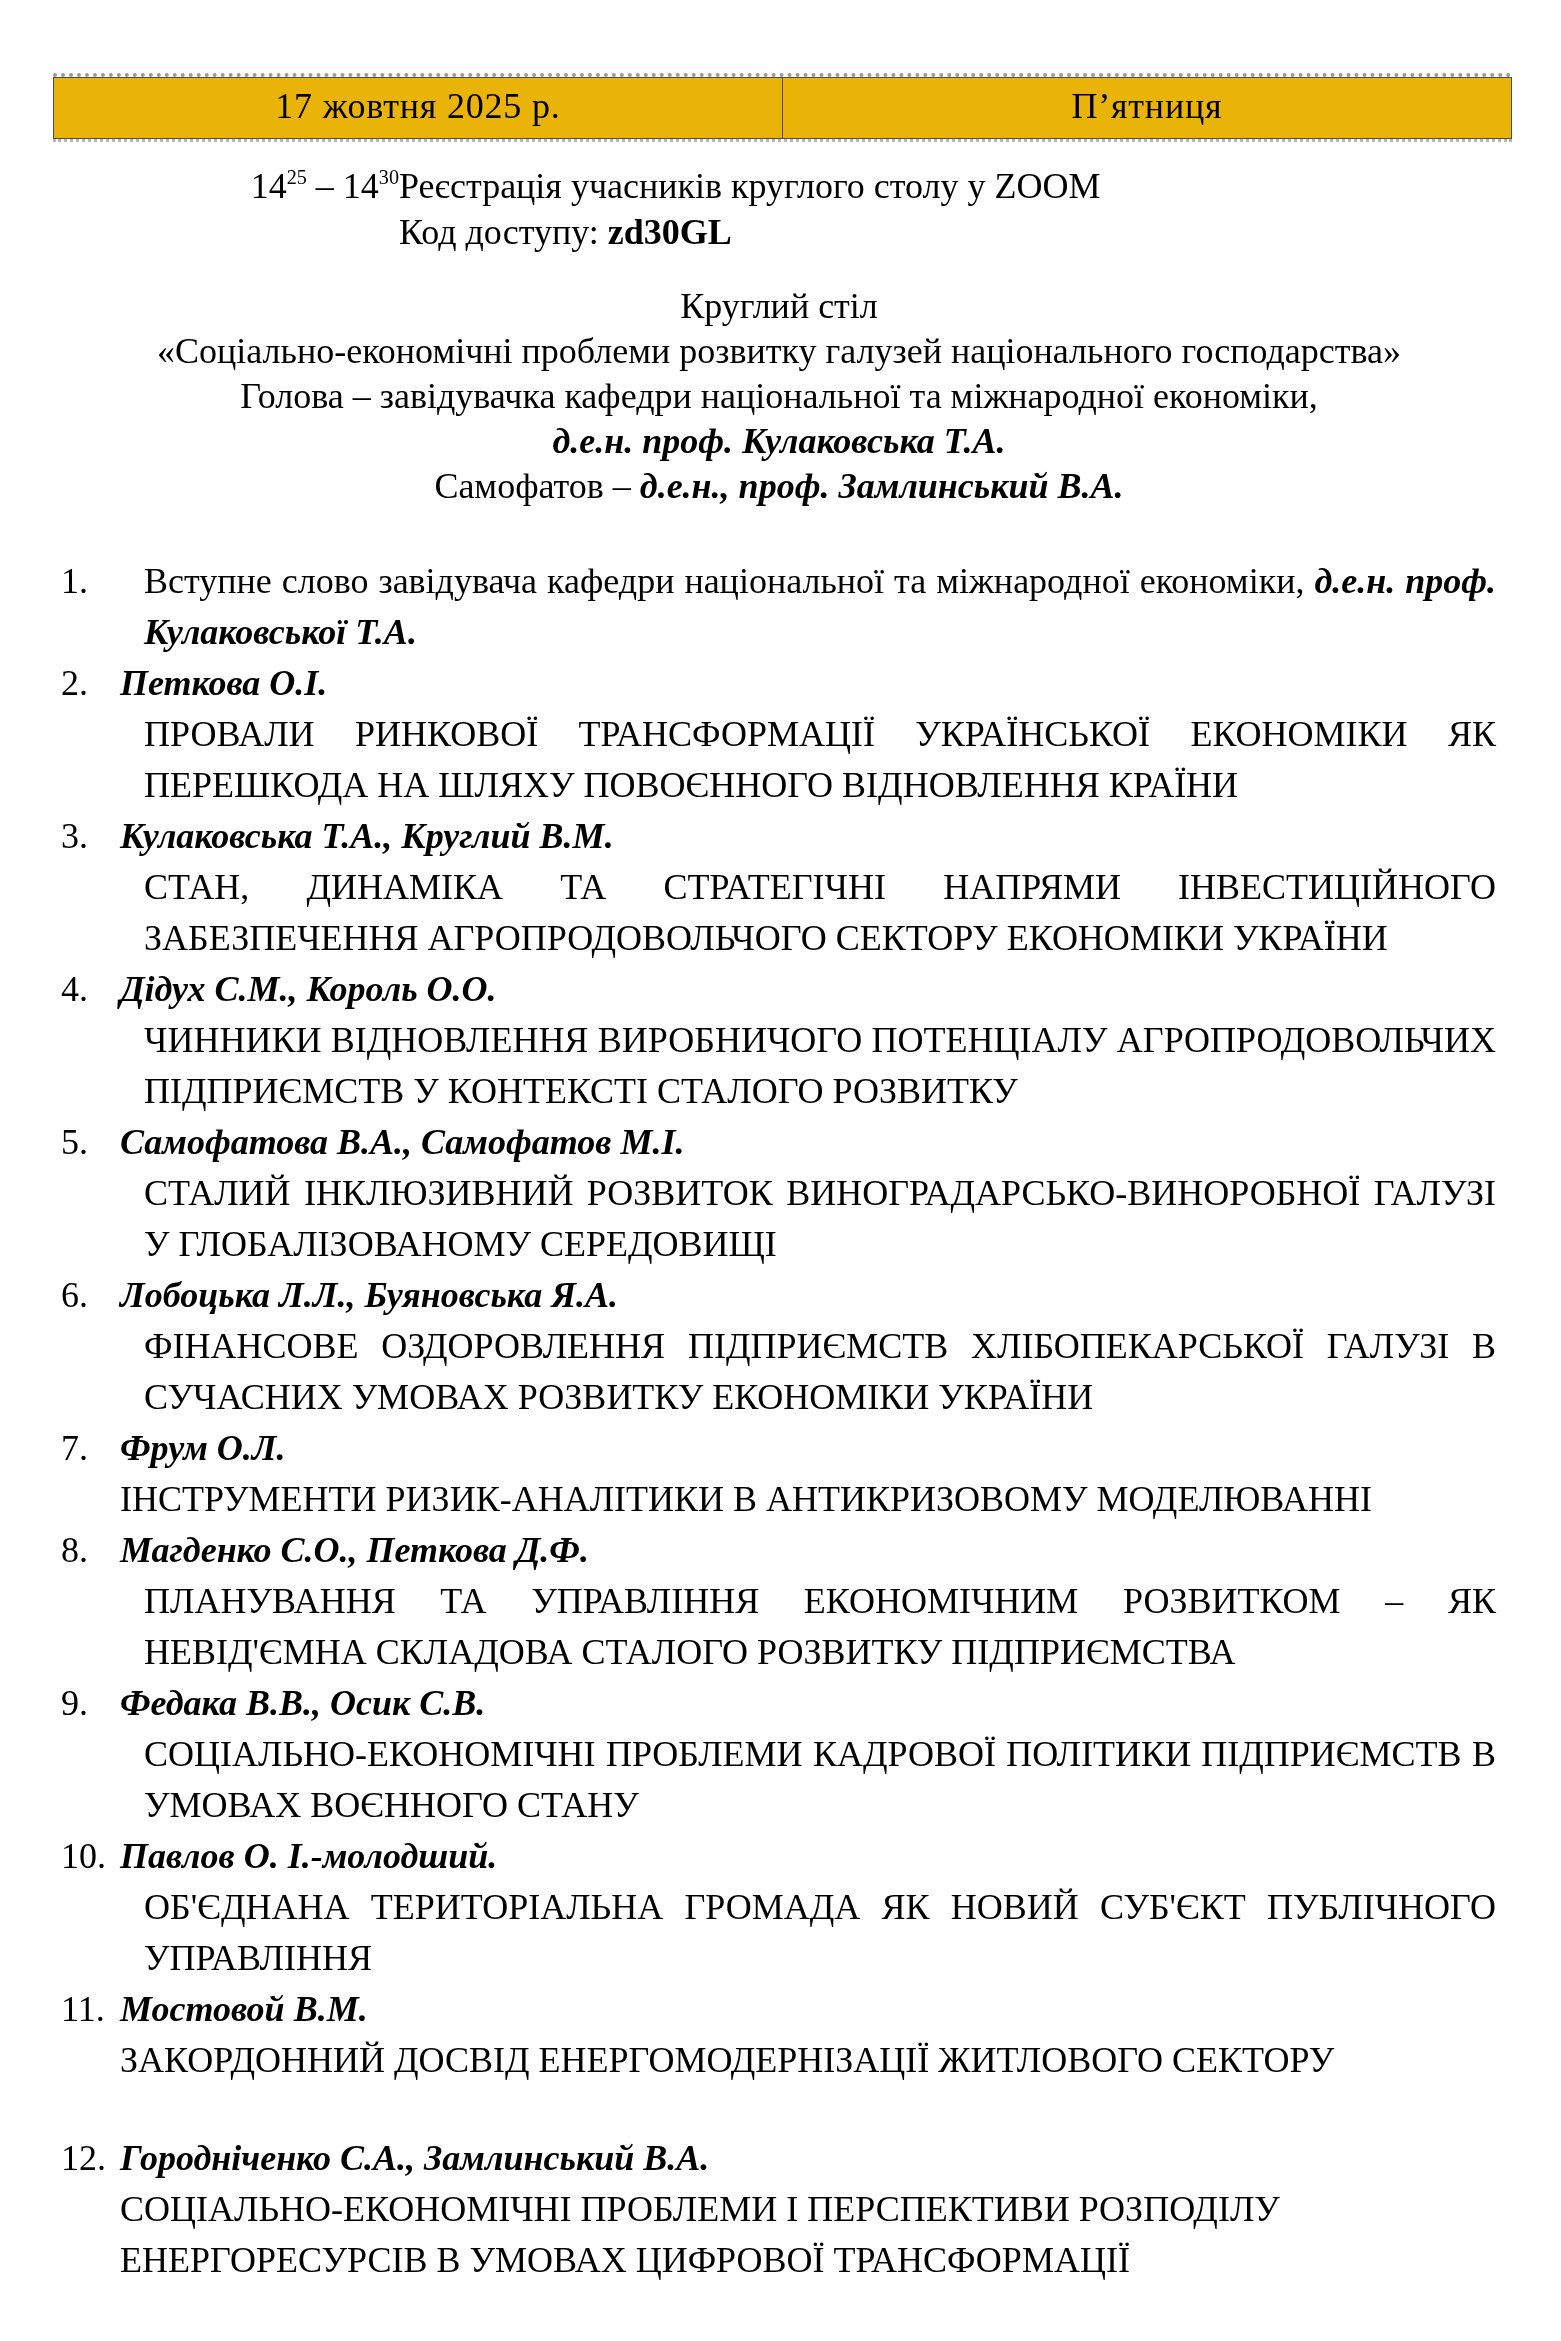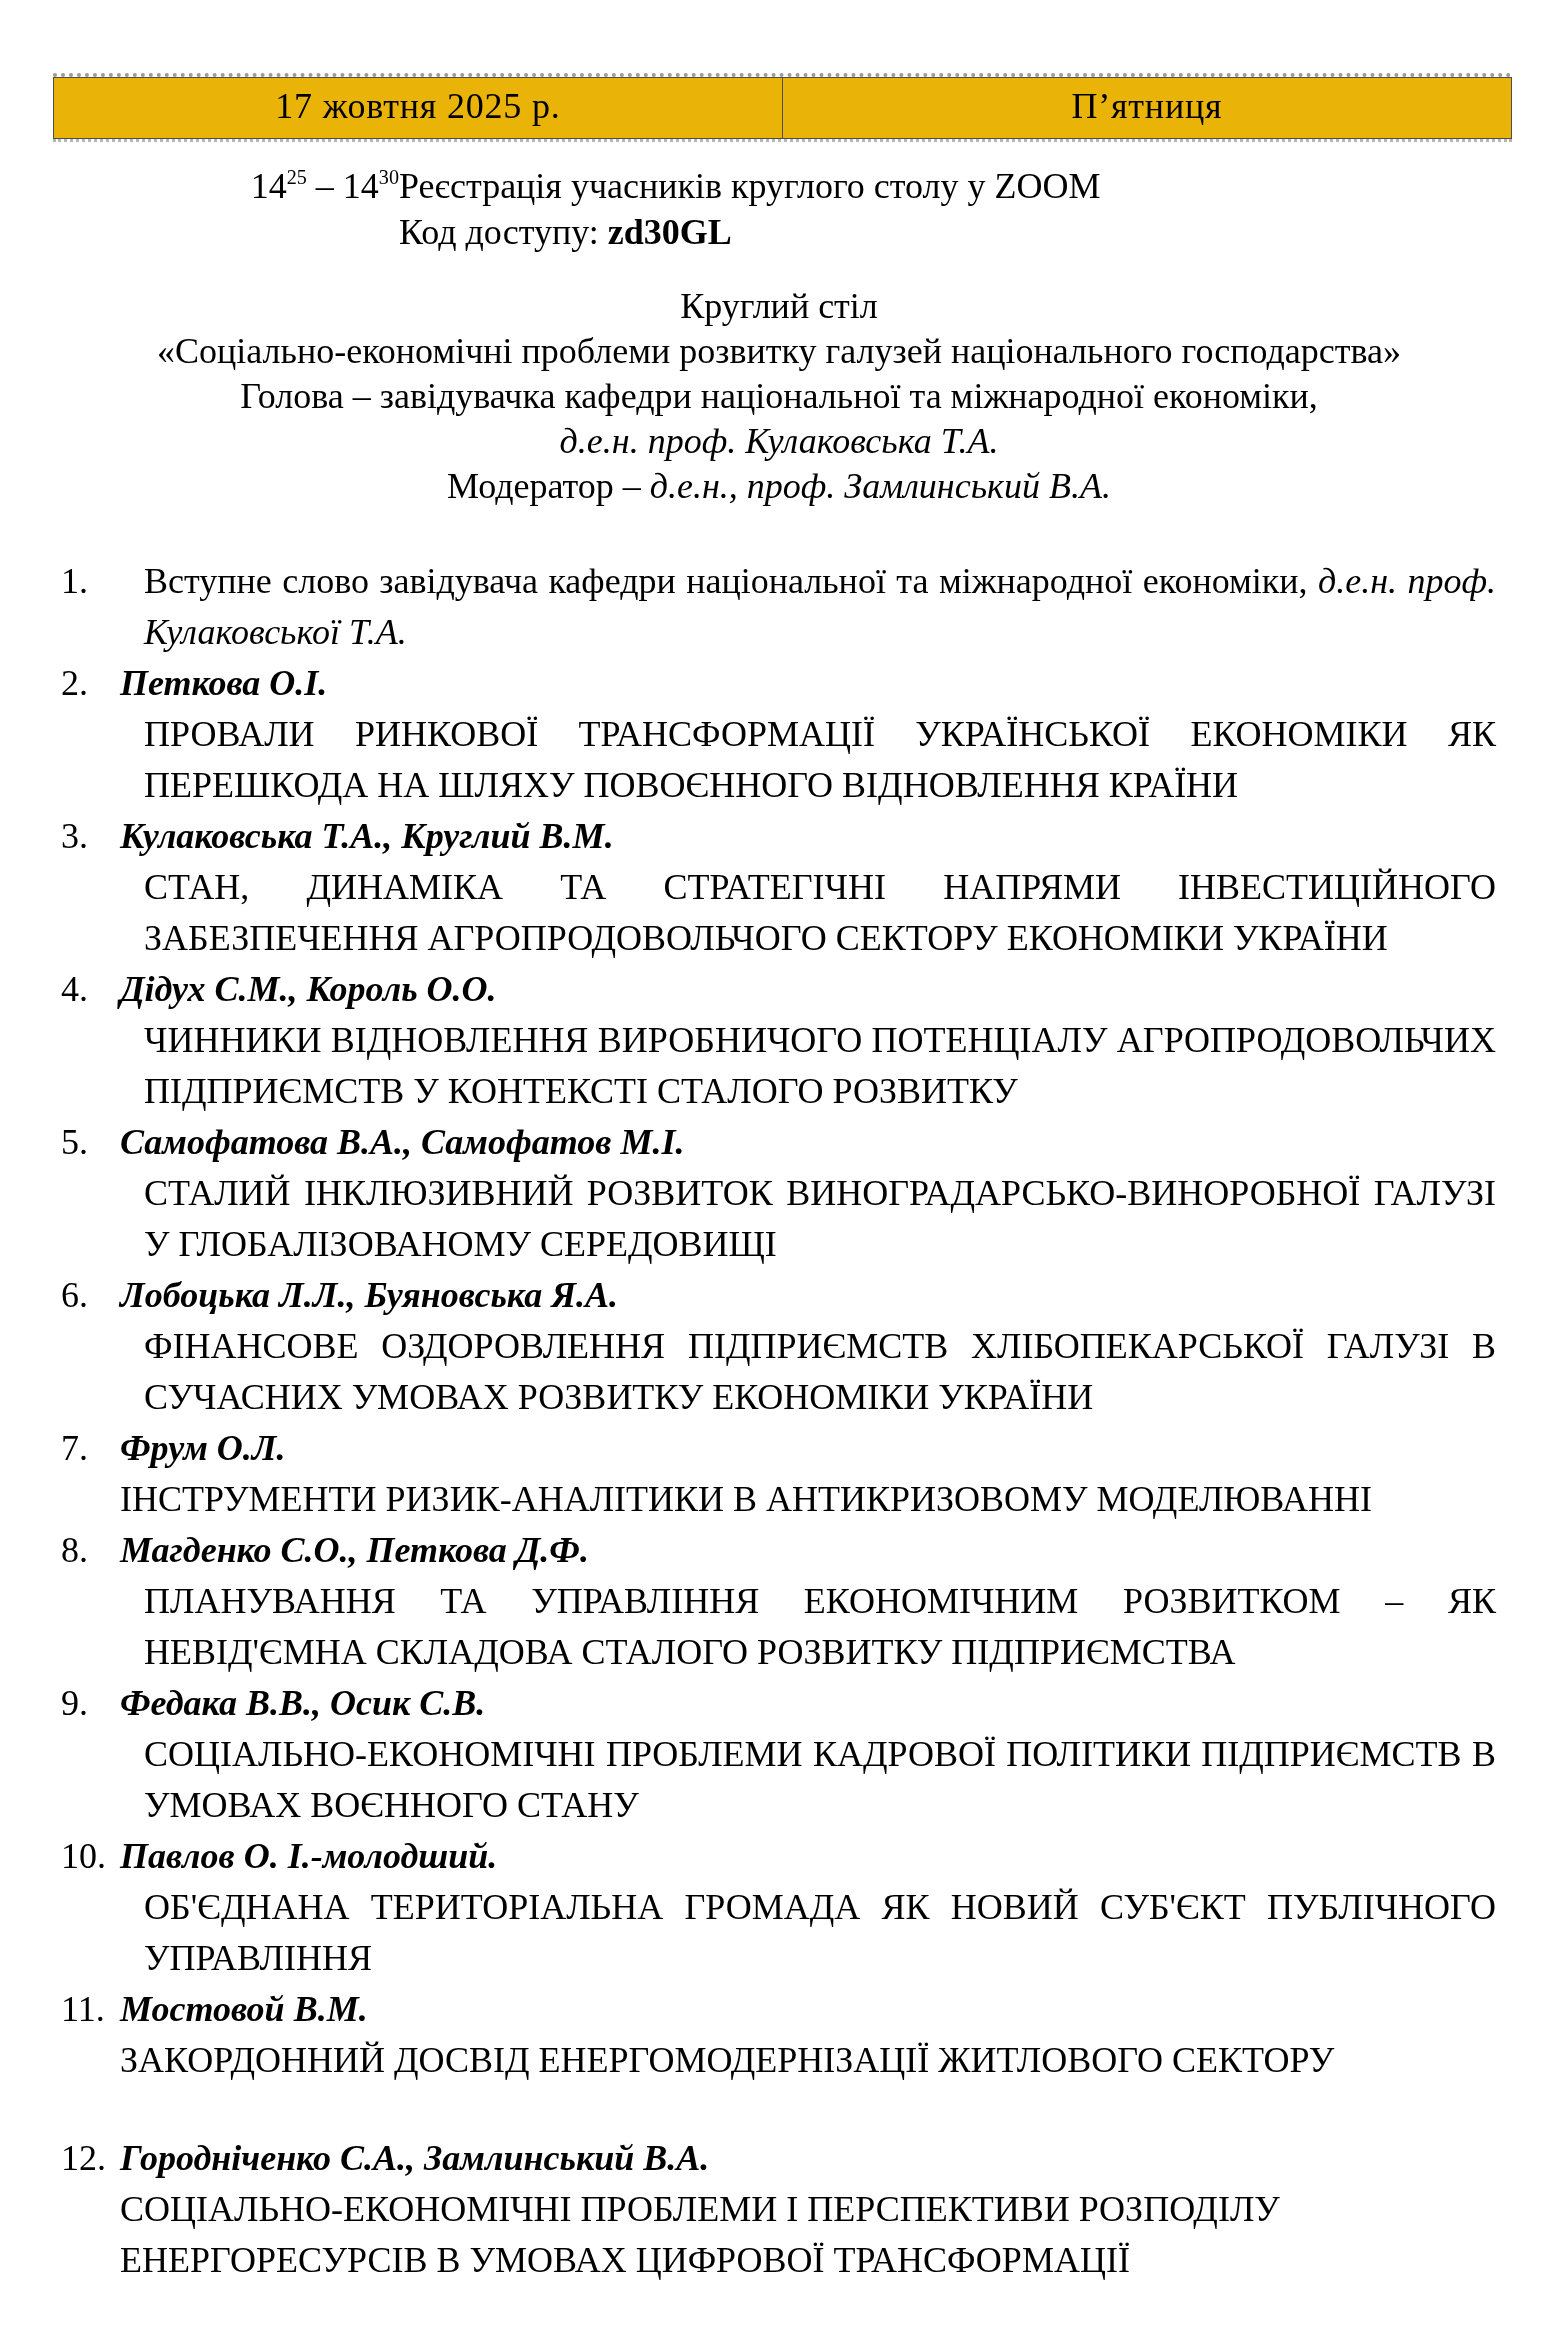--- a/index.html
+++ b/index.html
@@ -20,21 +20,21 @@
   
   .reg-row{display:flex;margin-top:21px;line-height:46px;}
   .time{width:277px;padding-left:61px;box-sizing:content-box;white-space:nowrap;text-align:right;}
   .time sup{font-size:0.56em;position:relative;top:-0.05em;vertical-align:super;line-height:0;}
   .reg-info{flex:1;}
   b{font-weight:bold;}
 
   
   .event-head{margin-top:29px;text-align:center;line-height:45px;}
   .bold{font-weight:normal;}
-  .bi{font-weight:normal;font-style:italic;}
+  .bi{font-weight:bold;font-style:italic;}
 
   
   .program{margin-top:47px;line-height:51px;}
   .prog-item{position:relative;padding-left:59px;}
   .prog-item.extra-gap{margin-top:47px;}
   .num{position:absolute;left:0;top:0;}
   .item-body{width:1376px;}
   .authors{font-weight:bold;font-style:italic;}
   .justify{text-align:justify;margin-left:24px;}
   .left{text-align:left;}
@@ -61,21 +61,21 @@
       <div>Реєстрація учасників круглого столу у ZOOM</div>
       <div><span>Код доступу: </span><b>zd30GL</b></div>
     </div>
   </div>
 
   <div class="event-head">
     <div class="bold">Круглий стіл</div>
     <div class="bold">«Соціально-економічні проблеми розвитку галузей національного господарства»</div>
     <div>Голова – завідувачка кафедри національної та міжнародної економіки,</div>
     <div class="bi">д.е.н. проф. Кулаковська Т.А.</div>
-    <div><span>Модератор – </span><span class="bi">д.е.н., проф. Замлинський В.А.</span></div>
+    <div><span>Самофатов – </span><span class="bi">д.е.н., проф. Замлинський В.А.</span></div>
   </div>
 
   <div class="program">
       <div class="prog-item">
         <span class="num">1.</span>
         <div class="item-body">
           <div class="lead justify"><span>Вступне слово завідувача кафедри національної та міжнародної економіки, </span><span class="bi">д.е.н. проф. Кулаковської Т.А.</span></div>
         </div>
       </div>
       <div class="prog-item">

